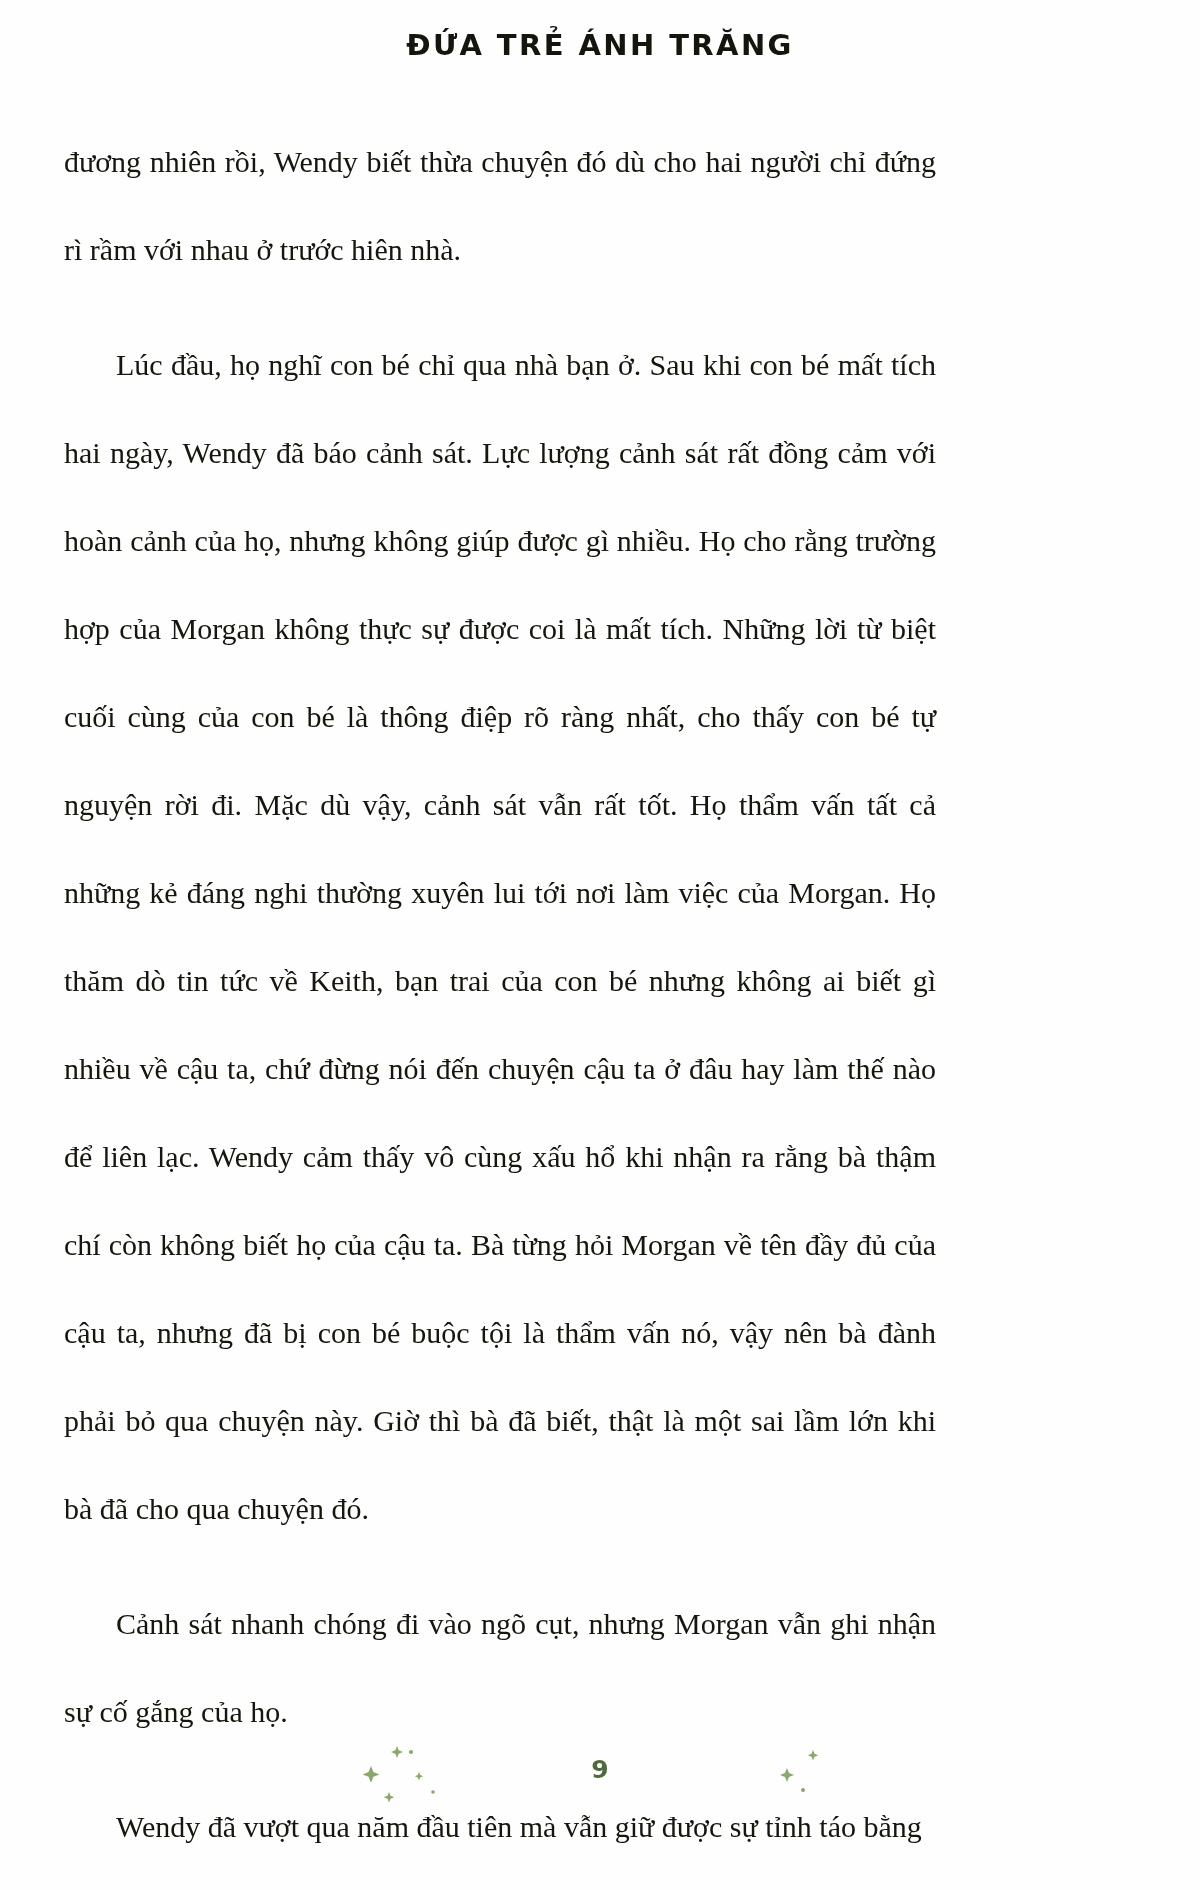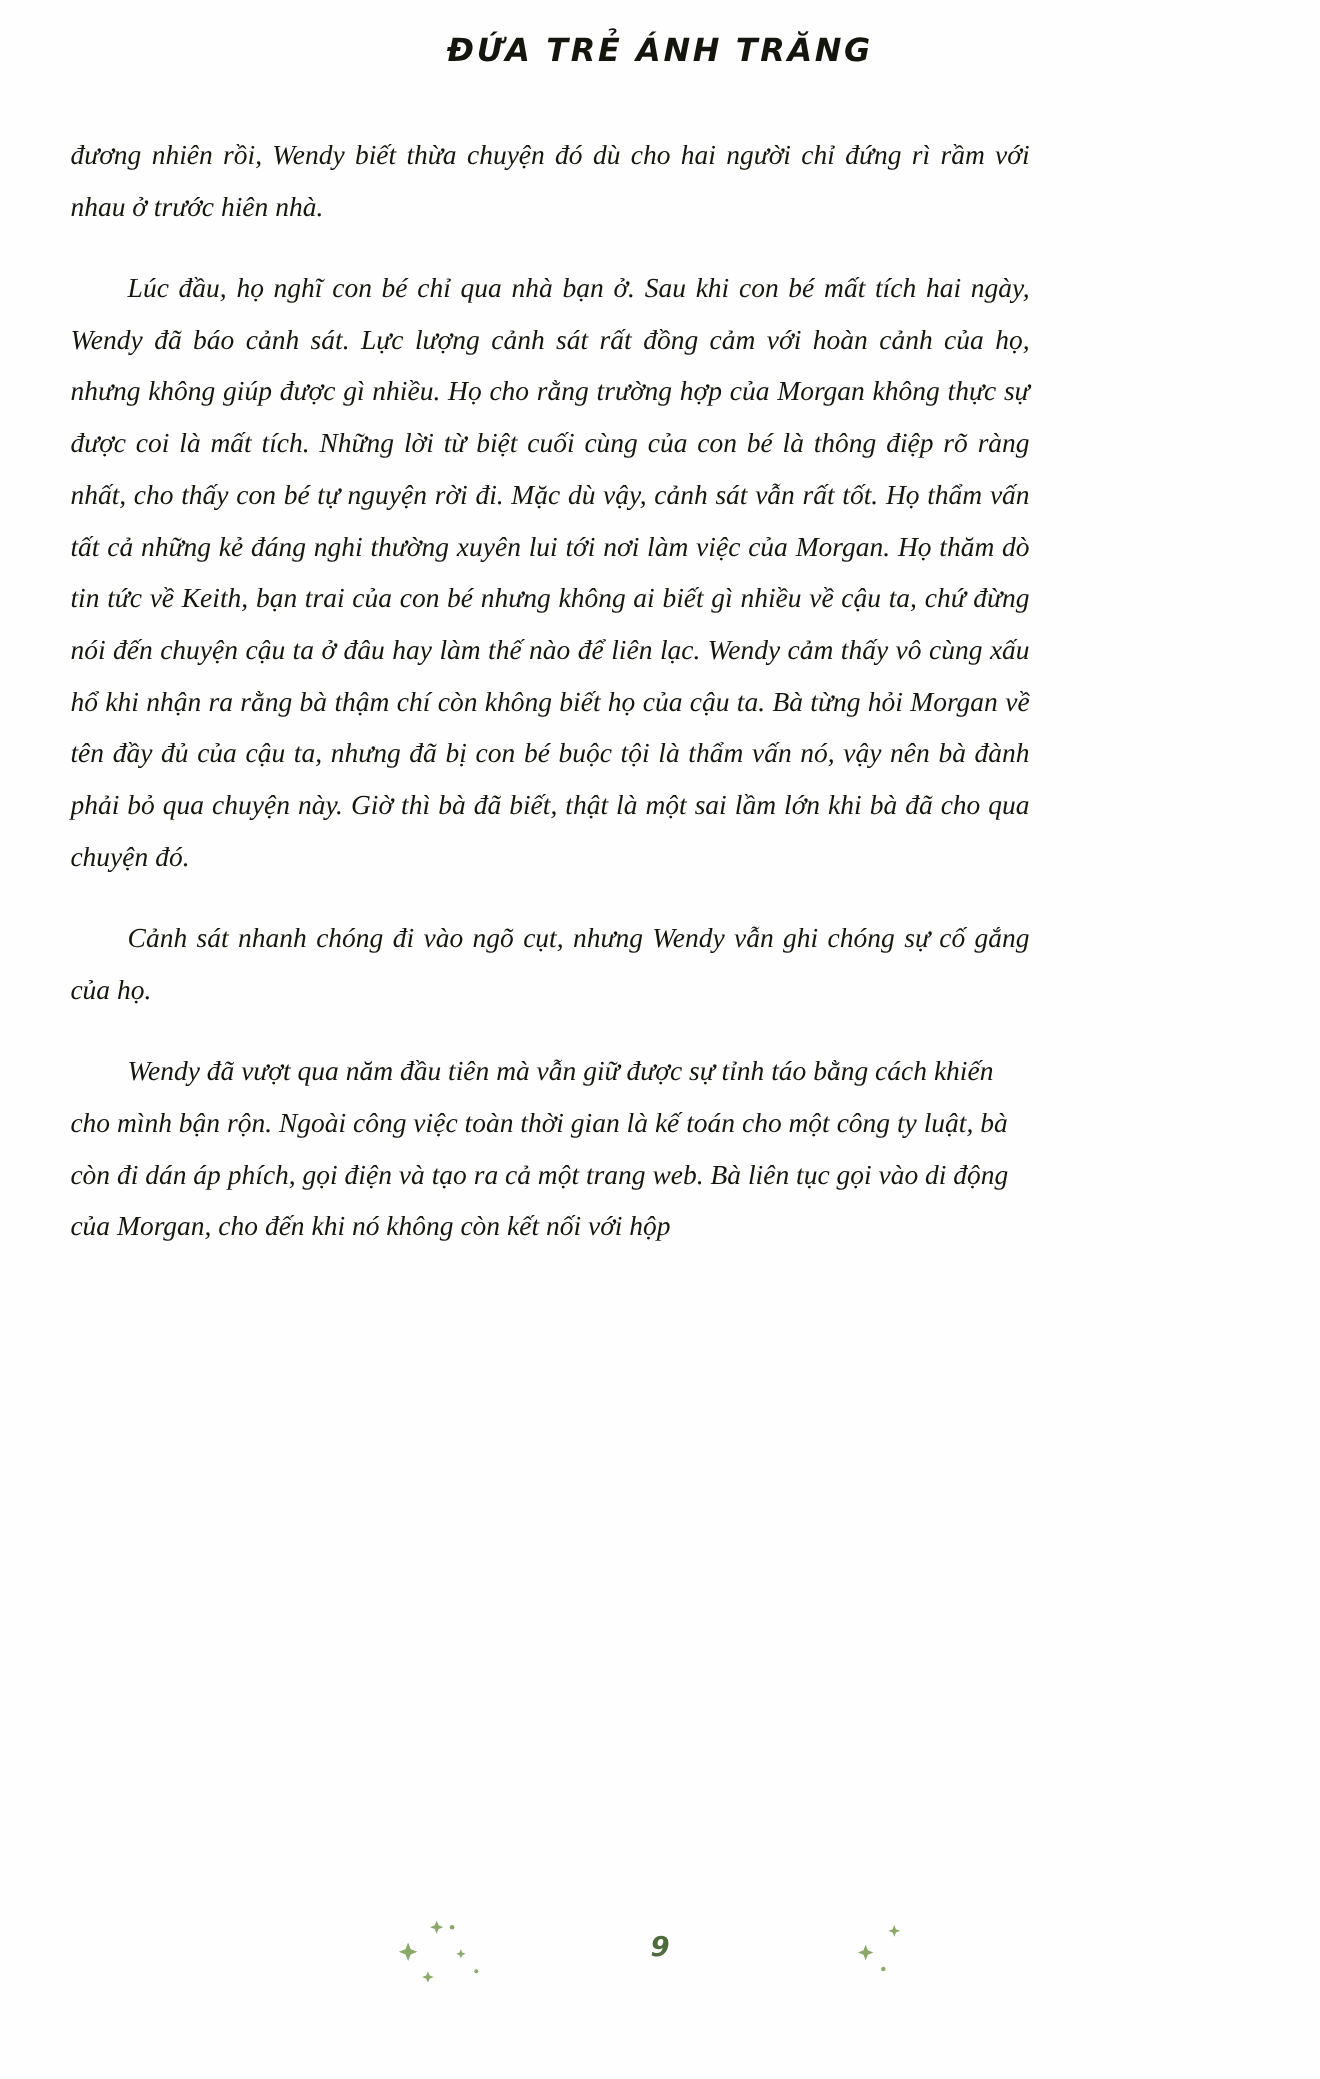--- a/index.html
+++ b/index.html
@@ -8,21 +8,20 @@
     background: #ffffff;
   }
   .page {
     position: relative;
     width: 1200px;
     height: 1890px;
     margin: 0 auto;
     background: #fefefe;
     overflow: hidden;
     font-family: "Liberation Serif", "DejaVu Serif", serif;
-    font-style: italic;
   }
 
   
   .running-head {
     position: absolute;
     top: 28px;
     left: 0;
     right: 0;
     text-align: center;
     font-family: "DejaVu Sans", "Liberation Sans", sans-serif;
@@ -35,22 +34,22 @@
 
   
   .textblock {
     position: absolute;
     top: 118px;
     left: 64px;
     width: 872px;
   }
   .para {
     margin: 0 0 0px 0;
-    font-size: 25px;
-    line-height: 47px;
+    font-size: 30px;
+    line-height: 88px;
     color: #15160c;
     text-align: justify;
     text-justify: inter-word;
     font-stretch: condensed;
     transform-origin: left top;
   }
   .para + .para {
     margin-top: 27px;
   }
   .para.indent {
@@ -92,21 +91,21 @@
 </head>
 <body>
 
 <div class="page">
 
   <div class="running-head">ĐỨA TRẺ ÁNH TRĂNG</div>
 
   <div class="textblock">
     <p class="para">đương nhiên rồi, Wendy biết thừa chuyện đó dù cho hai người chỉ đứng rì rầm với nhau ở trước hiên nhà.</p>
     <p class="para indent">Lúc đầu, họ nghĩ con bé chỉ qua nhà bạn ở. Sau khi con bé mất tích hai ngày, Wendy đã báo cảnh sát. Lực lượng cảnh sát rất đồng cảm với hoàn cảnh của họ, nhưng không giúp được gì nhiều. Họ cho rằng trường hợp của Morgan không thực sự được coi là mất tích. Những lời từ biệt cuối cùng của con bé là thông điệp rõ ràng nhất, cho thấy con bé tự nguyện rời đi. Mặc dù vậy, cảnh sát vẫn rất tốt. Họ thẩm vấn tất cả những kẻ đáng nghi thường xuyên lui tới nơi làm việc của Morgan. Họ thăm dò tin tức về Keith, bạn trai của con bé nhưng không ai biết gì nhiều về cậu ta, chứ đừng nói đến chuyện cậu ta ở đâu hay làm thế nào để liên lạc. Wendy cảm thấy vô cùng xấu hổ khi nhận ra rằng bà thậm chí còn không biết họ của cậu ta. Bà từng hỏi Morgan về tên đầy đủ của cậu ta, nhưng đã bị con bé buộc tội là thẩm vấn nó, vậy nên bà đành phải bỏ qua chuyện này. Giờ thì bà đã biết, thật là một sai lầm lớn khi bà đã cho qua chuyện đó.</p>
-    <p class="para indent">Cảnh sát nhanh chóng đi vào ngõ cụt, nhưng Wendy vẫn ghi chóng sự cố gắng của họ.</p>
+    <p class="para indent">Cảnh sát nhanh chóng đi vào ngõ cụt, nhưng Morgan vẫn ghi nhận sự cố gắng của họ.</p>
     <p class="para indent">Wendy đã vượt qua năm đầu tiên mà vẫn giữ được sự tỉnh táo bằng cách khiến cho mình bận rộn. Ngoài công việc toàn thời gian là kế toán cho một công ty luật, bà còn đi dán áp phích, gọi điện và tạo ra cả một trang web. Bà liên tục gọi vào di động của Morgan, cho đến khi nó không còn kết nối với hộp</p>
   </div>
 
   <div class="footer">
     <div class="orn">
 
       <svg class="moon-grp" width="210" height="86" viewBox="0 0 210 86" aria-hidden="true">
 
         <g fill="#8aa868">
           <path d="M18 40 l2.4 6 6 2.4 -6 2.4 -2.4 6 -2.4 -6 -6 -2.4 6 -2.4 z"></path>

